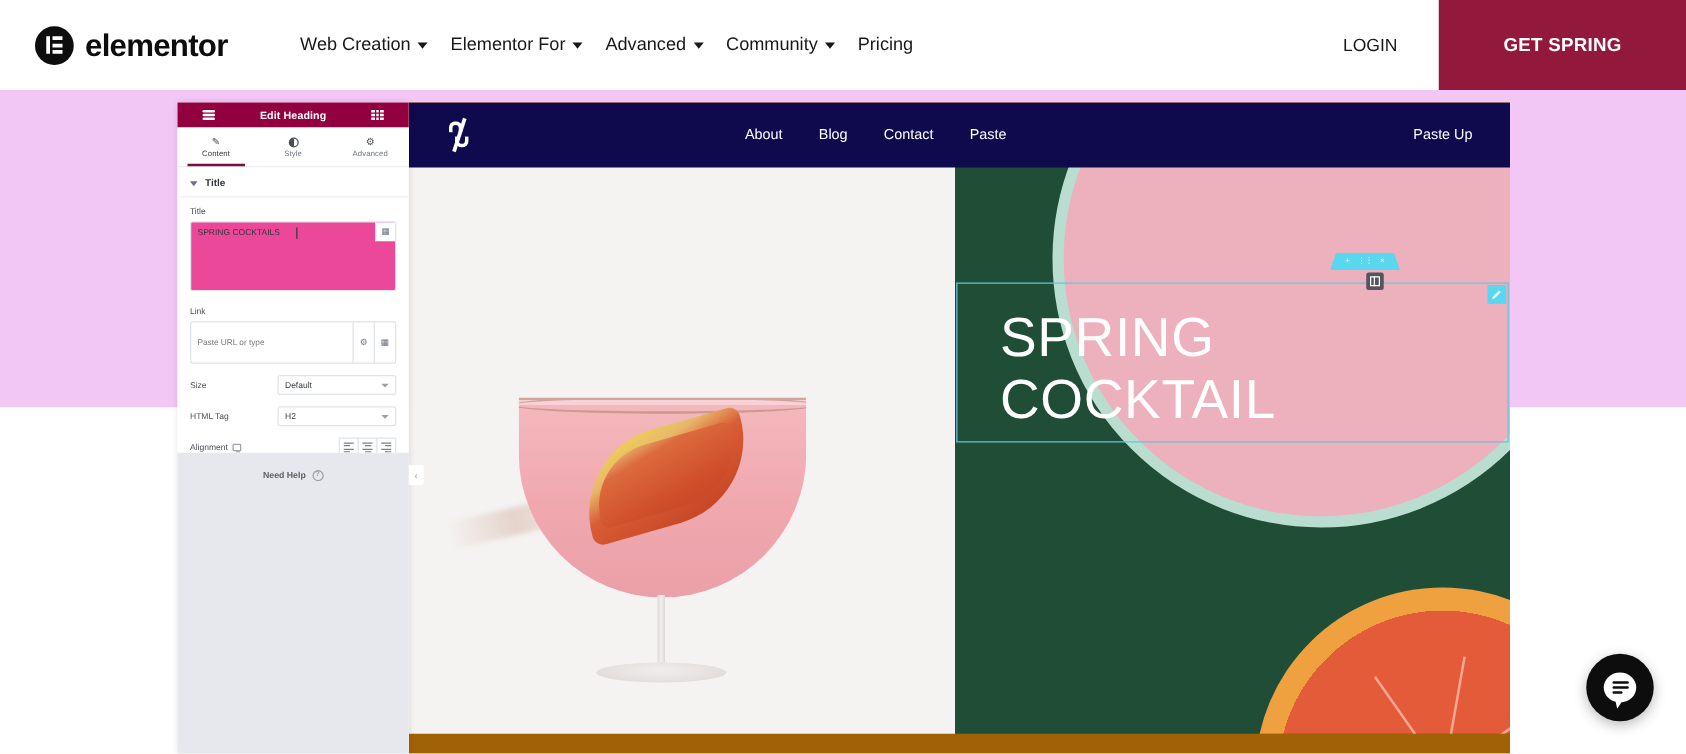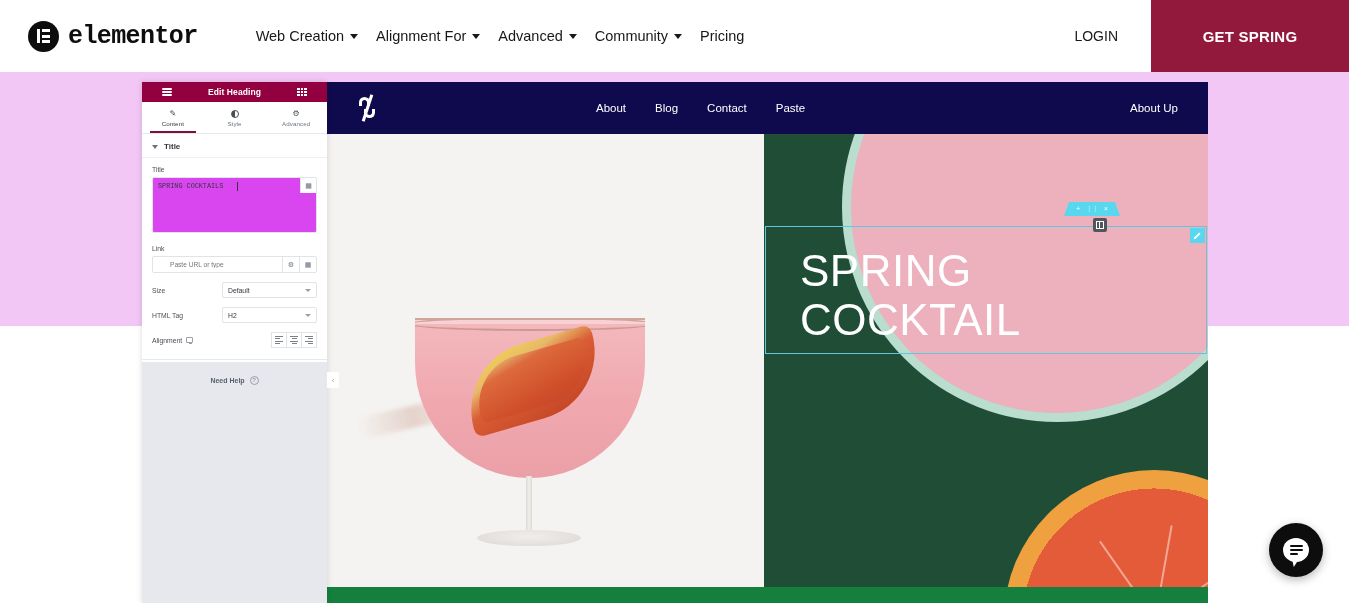--- a/index.html
+++ b/index.html
@@ -9,21 +9,21 @@
     font-family: "Liberation Sans", sans-serif;
     background: #ffffff;
   }
   .page { position: relative; width: 1349px; height: 603px; overflow: hidden; background:#fff; }
 
   
   .topnav {
     position: absolute; left:0; top:0; width:1349px; height:72px;
     background:#ffffff; display:flex; align-items:center; z-index:60;
   }
-  .brand { display:flex; align-items:center; margin-left:28px;font-family:Liberation Mono, monospace; }
+  .brand { display:flex; align-items:flex-end; margin-left:28px; }
   .brand-mark {
     width:31px; height:31px; border-radius:50%; background:#0d0d0d;
     display:flex; align-items:center; justify-content:center; margin-right:9px;
   }
   .brand-mark .e-glyph { position:relative; width:13px; height:14px; }
   .brand-mark .e-glyph i {
     position:absolute; background:#fff; display:block;
   }
   .brand-mark .e-glyph i.bar { left:0; top:0; width:3.2px; height:14px; }
   .brand-mark .e-glyph i.r1 { left:5.4px; top:0; width:7.6px; height:3px; }
@@ -112,34 +112,34 @@
     border-right:3.5px solid transparent; border-top:4px solid #6b7280;
   }
   .section-head .sh-title { font-size:8px; font-weight:bold; color:#33373d; }
 
   .field { padding:8px 10px 0 10px; }
   .field-label { font-size:6.8px; color:#4a4f56; margin-bottom:4px; display:block; }
   .textarea-wrap { position:relative; }
   .ta {
     width:100%; height:56px; border:1px solid #e0e3e7; border-radius:2px;
     font-size:6.8px; color:#33373d; padding:4px 20px 4px 5px;
-    font-family:Liberation Mono, monospace; resize:none; outline:none;
-    line-height:1.4; background:#d946ef;
+    font-family:Liberation Sans, sans-serif; resize:none; outline:none;
+    line-height:1.4; background:#ec4899;
   }
   .ta-caret {
     position:absolute; left:85px; top:5px; width:1px; height:9px; background:#33373d;
   }
   .ta-btn {
     position:absolute; right:1px; top:1px; width:16px; height:15px;
     border-left:1px solid #e0e3e7; display:flex; align-items:center;
     justify-content:center; cursor:pointer; background:#fff;
   }
   .ico-sm { font-size:7px; color:#6b7280; line-height:1; }
 
-  .link-row { display:flex; border:1px solid #e0e3e7; border-radius:2px; height:17px; background:#fff;padding-left:12px; }
+  .link-row { display:flex; border:1px solid #e0e3e7; border-radius:2px; height:34px; background:#fff; }
   .link-input {
     flex:1; border:none; outline:none; font-size:6.6px; color:#9aa0a6;
     padding:0 5px; font-family:"Liberation Sans", sans-serif; background:transparent;
   }
   .link-btn {
     width:17px; border-left:1px solid #e0e3e7; display:flex;
     align-items:center; justify-content:center; cursor:pointer;
   }
 
   .row-ctl {
@@ -198,21 +198,21 @@
   .panel-collapse {
     position:absolute; left:327px; top:372px; width:12px; height:16px;
     background:#ffffff; display:flex; align-items:center; justify-content:center;
     font-size:8px; color:#9aa0a6; cursor:pointer; z-index:41;
     border-radius:0 2px 2px 0;
   }
 
   
   .canvas {
     position:absolute; left:327px; top:82px; width:881px; height:521px;
-    overflow:hidden; z-index:30; background:#15803d;
+    overflow:hidden; z-index:30; background:#a16207;
   }
   .site-nav {
     position:absolute; left:0; top:0; width:881px; height:52px;
     background:#0f0a4e; display:flex; align-items:center; z-index:5;
   }
   .site-logo {
     margin-left:30px; width:22px; height:28px; position:relative;
   }
   .site-logo .sl1, .site-logo .sl2 {
     position:absolute; background:#fff;
@@ -380,21 +380,21 @@
       </div>
       <span class="brand-name">elementor</span>
     </div>
 
     <div class="nav-links">
       <div class="nav-link">
         <span>Web Creation</span>
         <span class="caret"></span>
       </div>
       <div class="nav-link">
-        <span>Alignment For</span>
+        <span>Elementor For</span>
         <span class="caret"></span>
       </div>
       <div class="nav-link">
         <span>Advanced</span>
         <span class="caret"></span>
       </div>
       <div class="nav-link">
         <span>Community</span>
         <span class="caret"></span>
       </div>
@@ -546,21 +546,21 @@
         <span class="sl2"></span>
           <span class="sl1"></span>
           <span class="sl3"></span>
       </div>
       <div class="site-links">
         <a>About</a>
         <a>Blog</a>
         <a>Contact</a>
         <a>Paste</a>
       </div>
-      <a class="site-signup">About Up</a>
+      <a class="site-signup">Paste Up</a>
     </div>
 
     <div class="canvas-body">
       <div class="photo-col">
         <div class="shadow-l"></div>
         <div class="glass">
           <div class="bowl">
             <div class="citrus"></div>
           </div>
           <div class="stem"></div>

